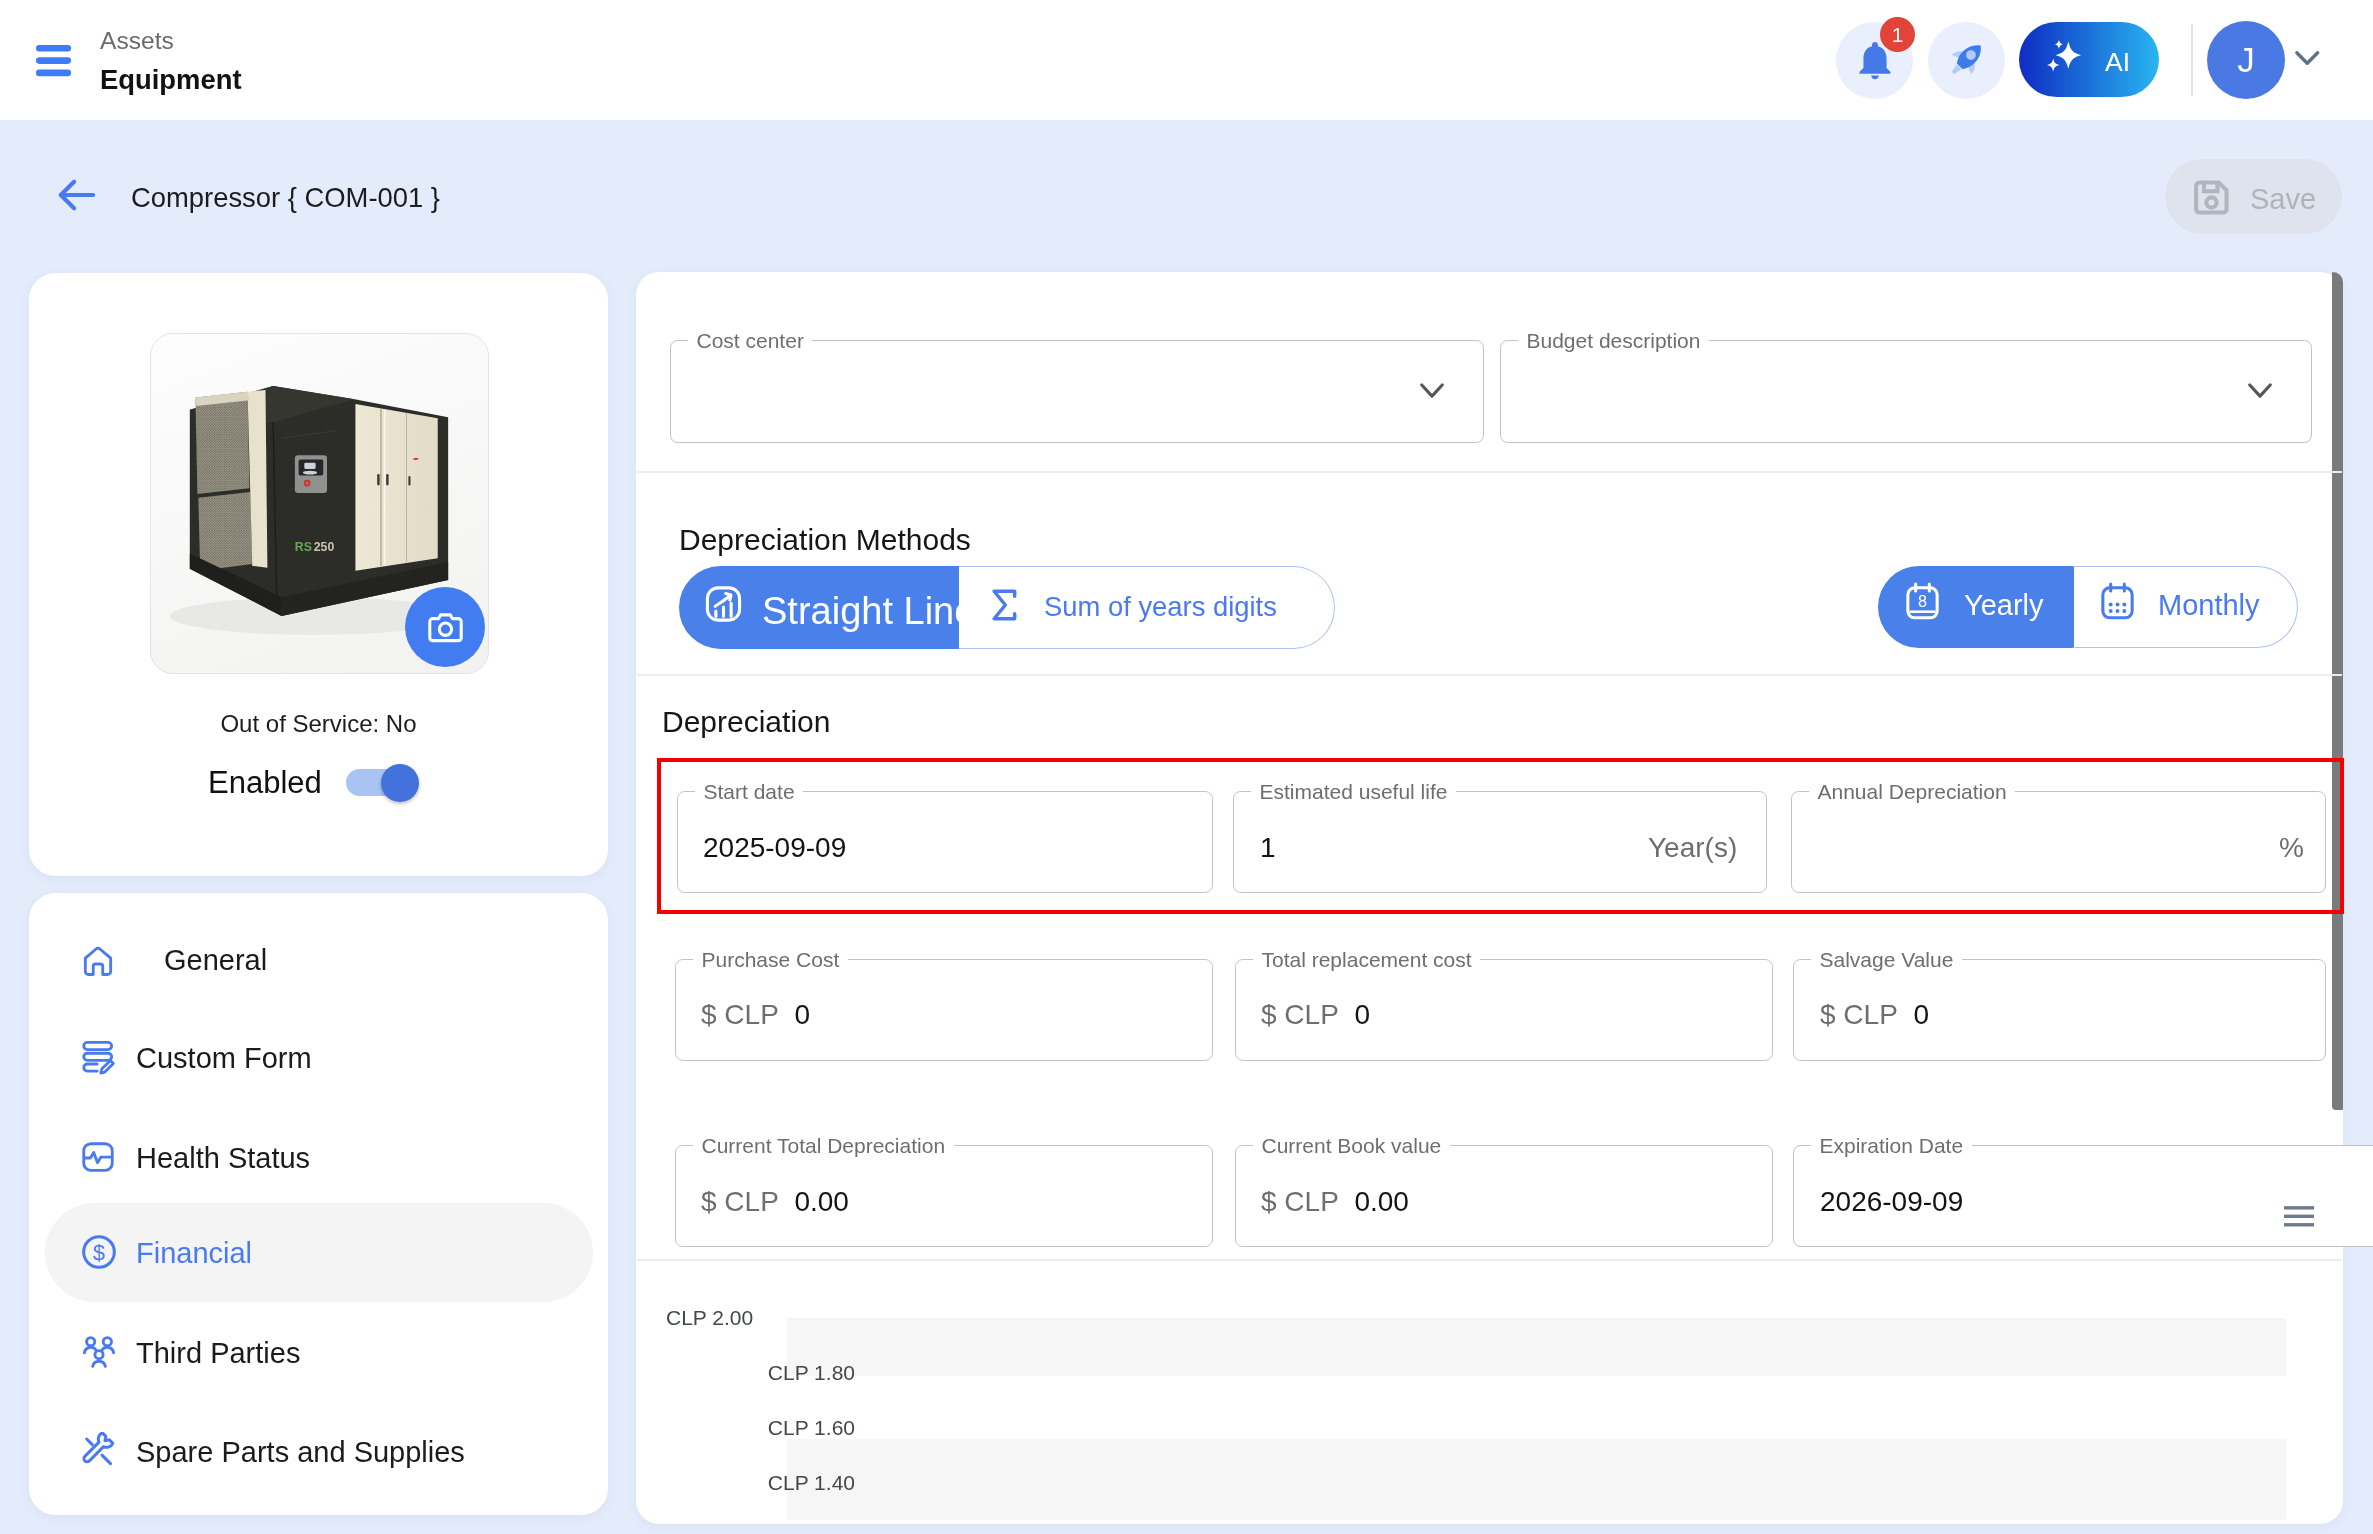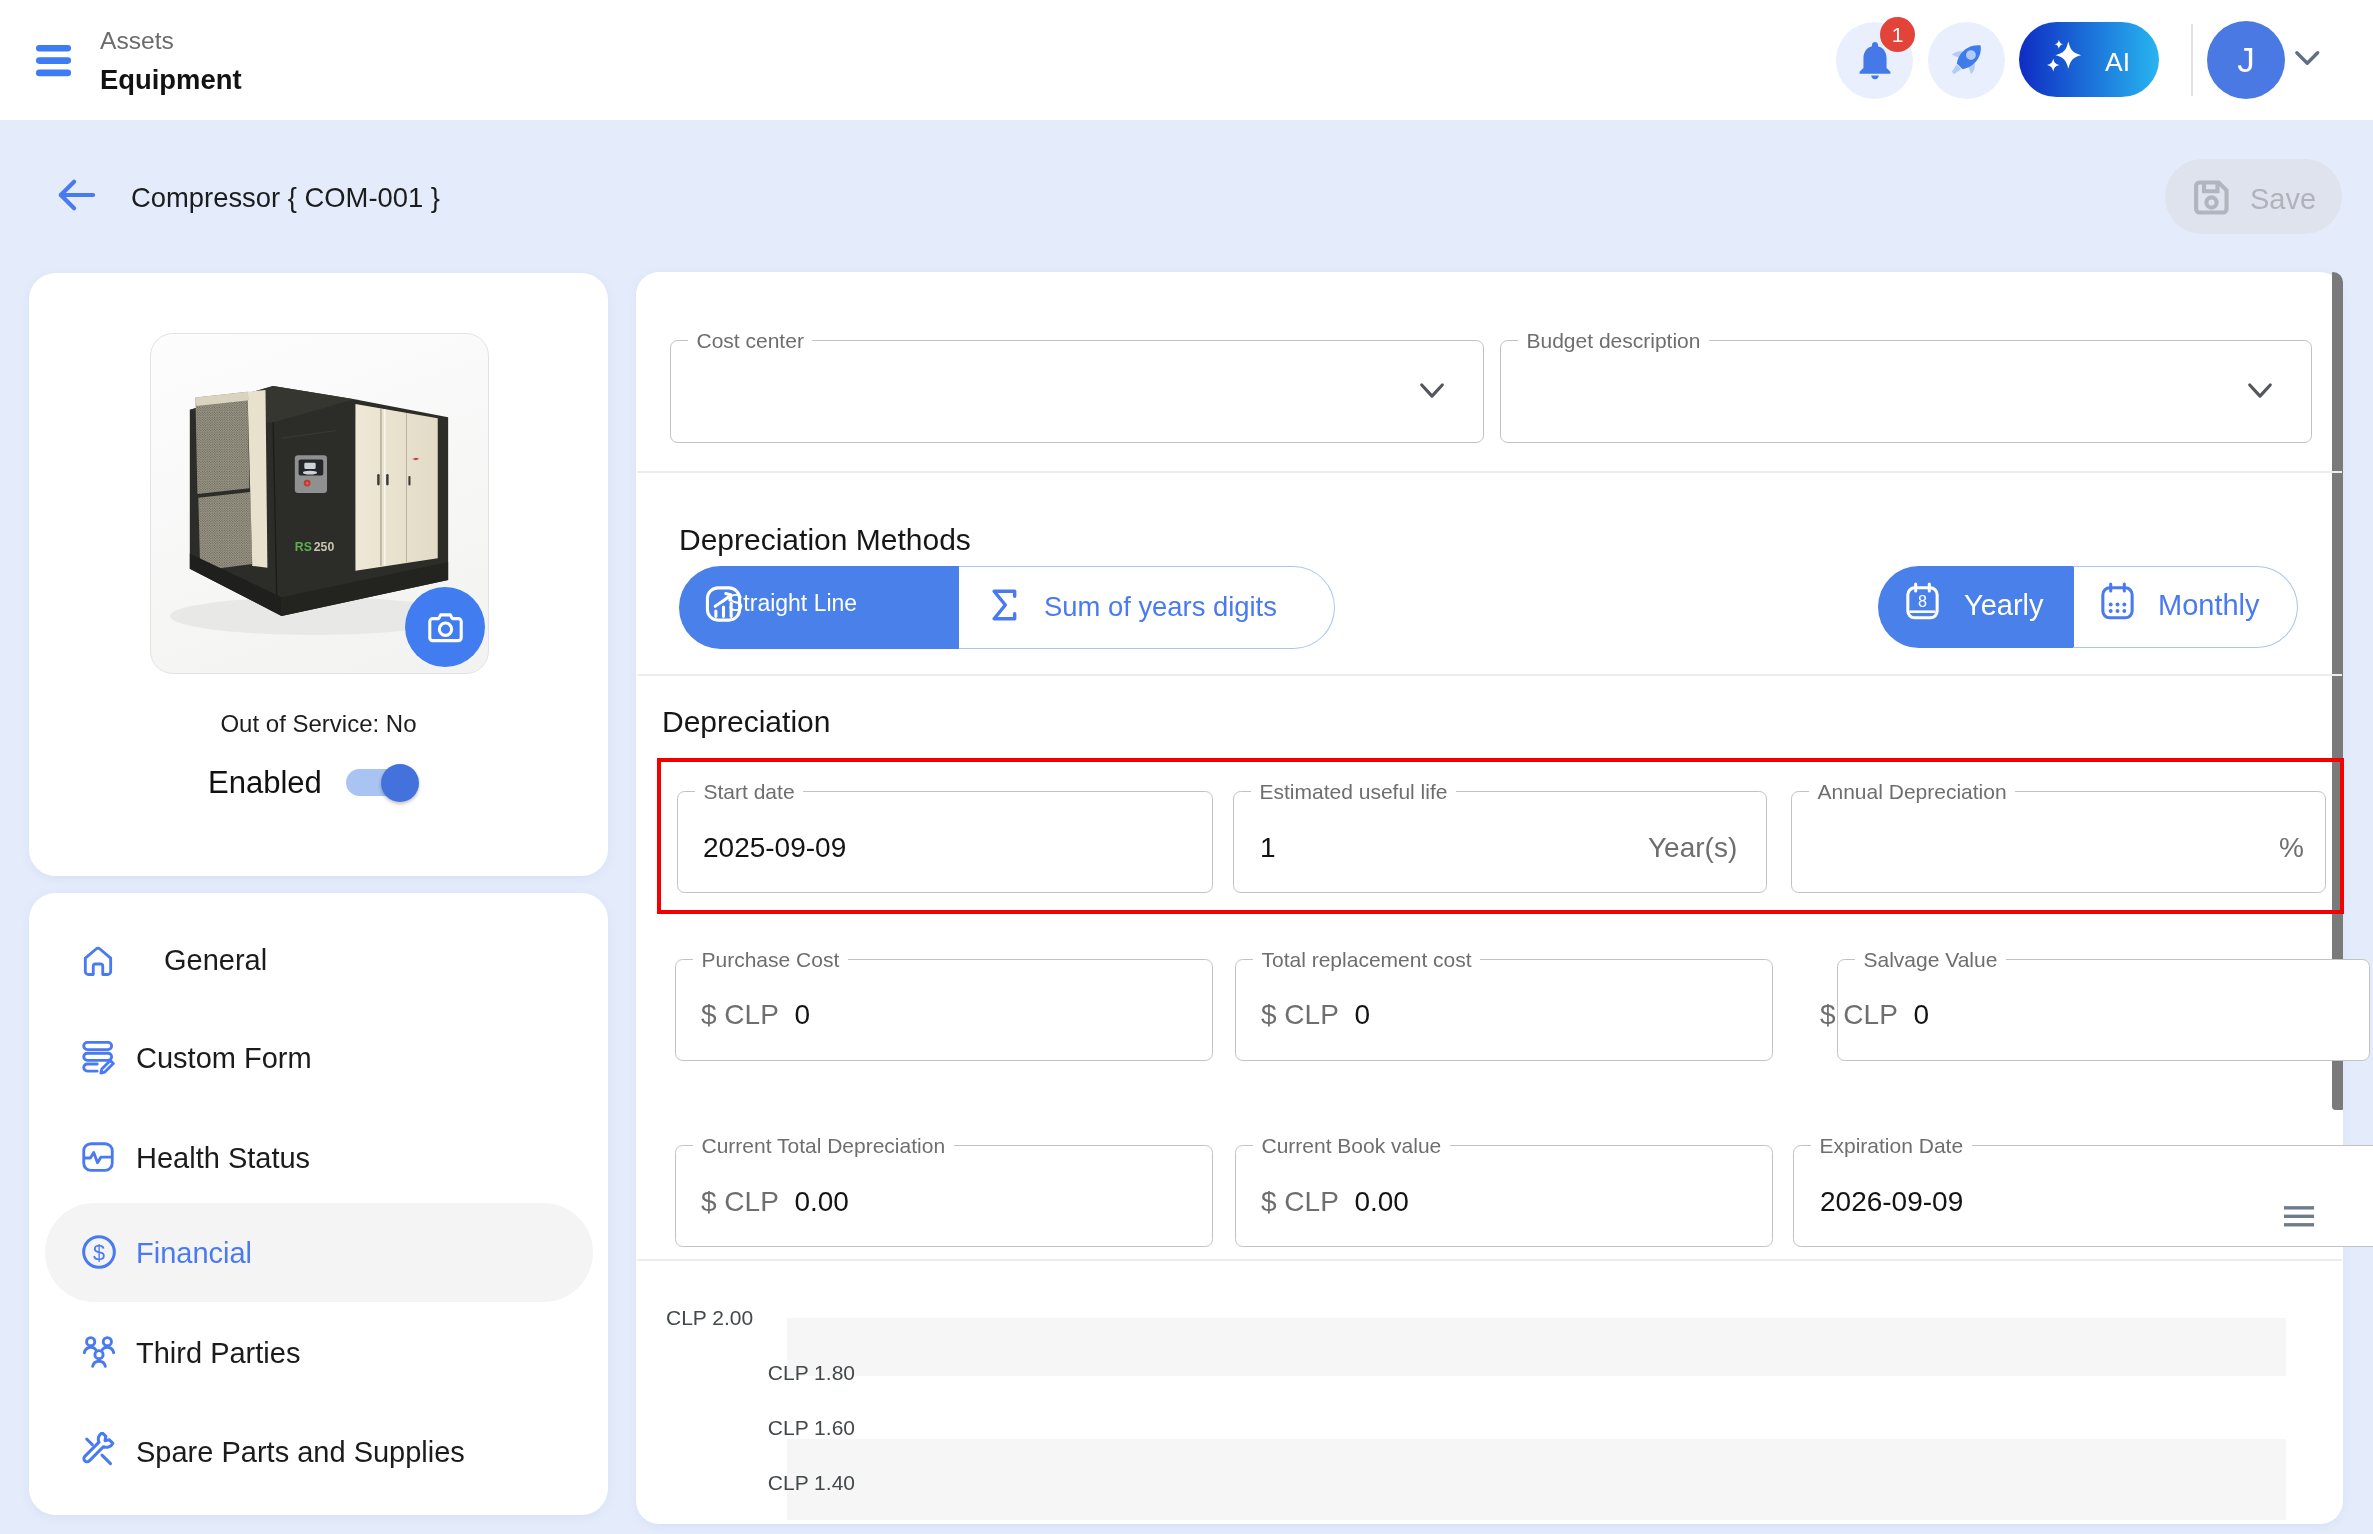--- a/index.html
+++ b/index.html
@@ -209,21 +209,21 @@
 <div class="abs" style="left:679px;top:566px;width:280px;height:83px;background:#4a80e9;border-radius:42px 0 0 42px;"></div>
 <div class="abs" style="left:959px;top:566px;width:376px;height:83px;border:1.9px solid #abc3f3;border-left:none;border-radius:0 42px 42px 0;"></div>
 <svg class="abs" style="left:704px;top:584px" width="39" height="40" viewBox="0 0 24 24">
   <rect x="2.1" y="2.1" width="19.8" height="19.8" rx="6.5" fill="none" stroke="#fff" stroke-width="1.9"></rect>
   <path d="M6.9 13.4 C10 11.2 13 9.5 16.4 6.6" fill="none" stroke="#fff" stroke-width="1.9" stroke-linecap="round"></path>
   <polyline points="13.4,5.6 16.6,6.4 15.9,9.6" fill="none" stroke="#fff" stroke-width="1.9" stroke-linecap="round" stroke-linejoin="round"></polyline>
   <line x1="7.3" y1="19.6" x2="7.3" y2="16.3" stroke="#fff" stroke-width="1.9" stroke-linecap="round"></line>
   <line x1="12" y1="19.6" x2="12" y2="13.9" stroke="#fff" stroke-width="1.9" stroke-linecap="round"></line>
   <line x1="16.7" y1="19.6" x2="16.7" y2="11.6" stroke="#fff" stroke-width="1.9" stroke-linecap="round"></line>
 </svg>
-<div class="abs" style="left:728px;top:592px;font-size:23px;line-height:1;color:#fff;">Straight Line</div>
+<div class="abs" style="left:762px;top:592px;font-size:38px;line-height:1;color:#fff;">Straight Line</div>
 <svg class="abs" style="left:988px;top:587px" width="32" height="36" viewBox="0 0 24 27">
   <path d="M20 7 V3.2 H4.6 L13 13.5 L4.6 23.8 H20 V20" fill="none" stroke="#4a7af0" stroke-width="2.6" stroke-linecap="round" stroke-linejoin="round"></path>
 </svg>
 <div class="abs" style="left:1044px;top:593px;font-size:27.4px;line-height:1;color:#4a7af0;">Sum of years digits</div>
 
 <div class="abs" style="left:1878px;top:566px;width:196px;height:82px;background:#4a80e9;border-radius:42px 0 0 42px;"></div>
 <div class="abs" style="left:2073px;top:566px;width:225px;height:82px;border:1.9px solid #abc3f3;border-left:none;border-radius:0 42px 42px 0;"></div>
 <svg class="abs" style="left:1902px;top:580px" width="41" height="46" viewBox="0 0 24 27">
   <rect x="3.4" y="4.6" width="17.2" height="17.6" rx="4" fill="none" stroke="#fff" stroke-width="1.8"></rect>
   <line x1="8" y1="2.4" x2="8" y2="6.4" stroke="#fff" stroke-width="1.8" stroke-linecap="round"></line>
@@ -268,21 +268,21 @@
 <div class="val gray" style="left:2279px;top:834px;">%</div>
 
 <div class="fld" style="left:675px;top:959px;width:538px;height:102px;">
     <span class="lb">Purchase Cost</span>
   </div>
 <div class="val" style="left:701px;top:1001px;"><span class="gray">$ CLP</span>&nbsp;&nbsp;0</div>
 <div class="fld" style="left:1235px;top:959px;width:538px;height:102px;">
     <span class="lb">Total replacement cost</span>
   </div>
 <div class="val" style="left:1261px;top:1001px;"><span class="gray">$ CLP</span>&nbsp;&nbsp;0</div>
-<div class="fld" style="left:1793px;top:959px;width:533px;height:102px;margin-left:44px;">
+<div class="fld" style="left:1793px;top:959px;width:533px;height:102px;">
     <span class="lb">Salvage Value</span>
   </div>
 <div class="val" style="left:1820px;top:1001px;"><span class="gray">$ CLP</span>&nbsp;&nbsp;0</div>
 
 <div class="fld" style="left:675px;top:1145px;width:538px;height:102px;">
     <span class="lb">Current Total Depreciation</span>
   </div>
 <div class="val" style="left:701px;top:1188px;"><span class="gray">$ CLP</span>&nbsp;&nbsp;0.00</div>
 <div class="fld" style="left:1235px;top:1145px;width:538px;height:102px;">
     <span class="lb">Current Book value</span>

